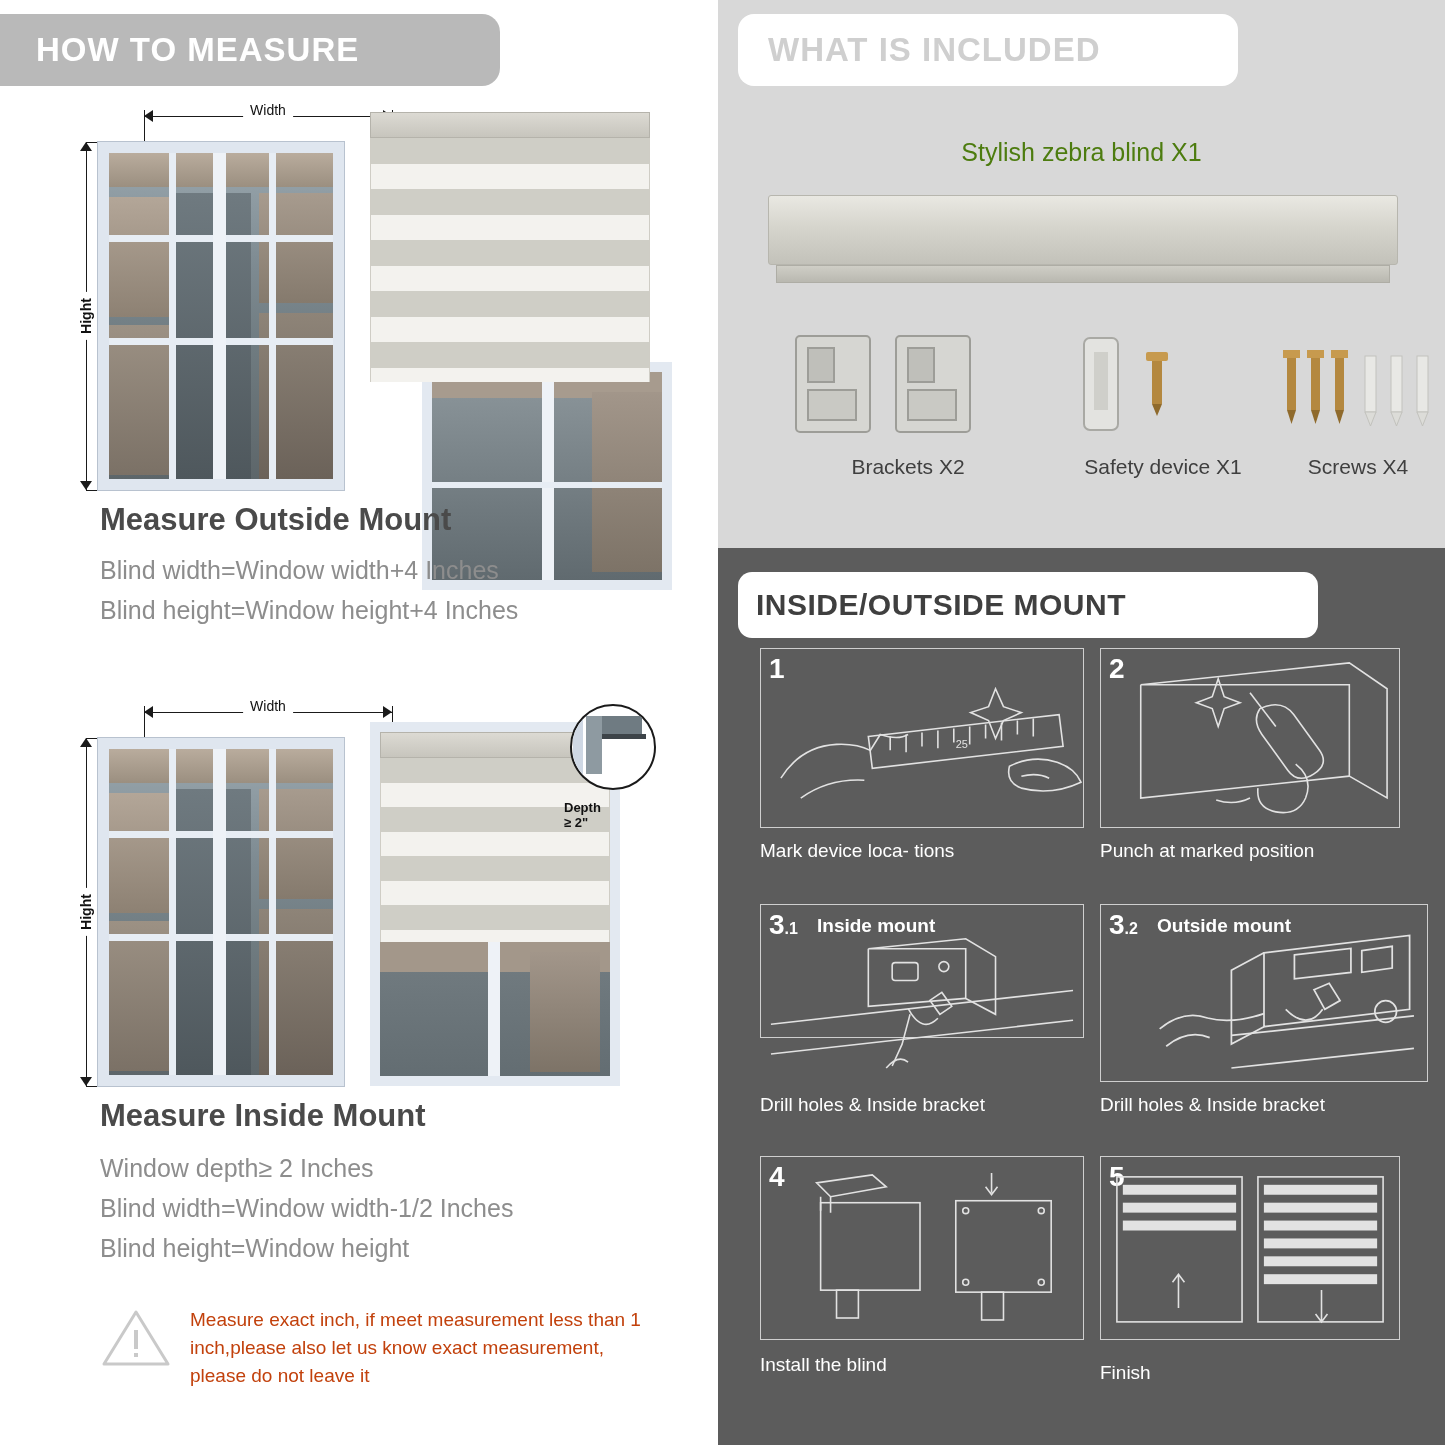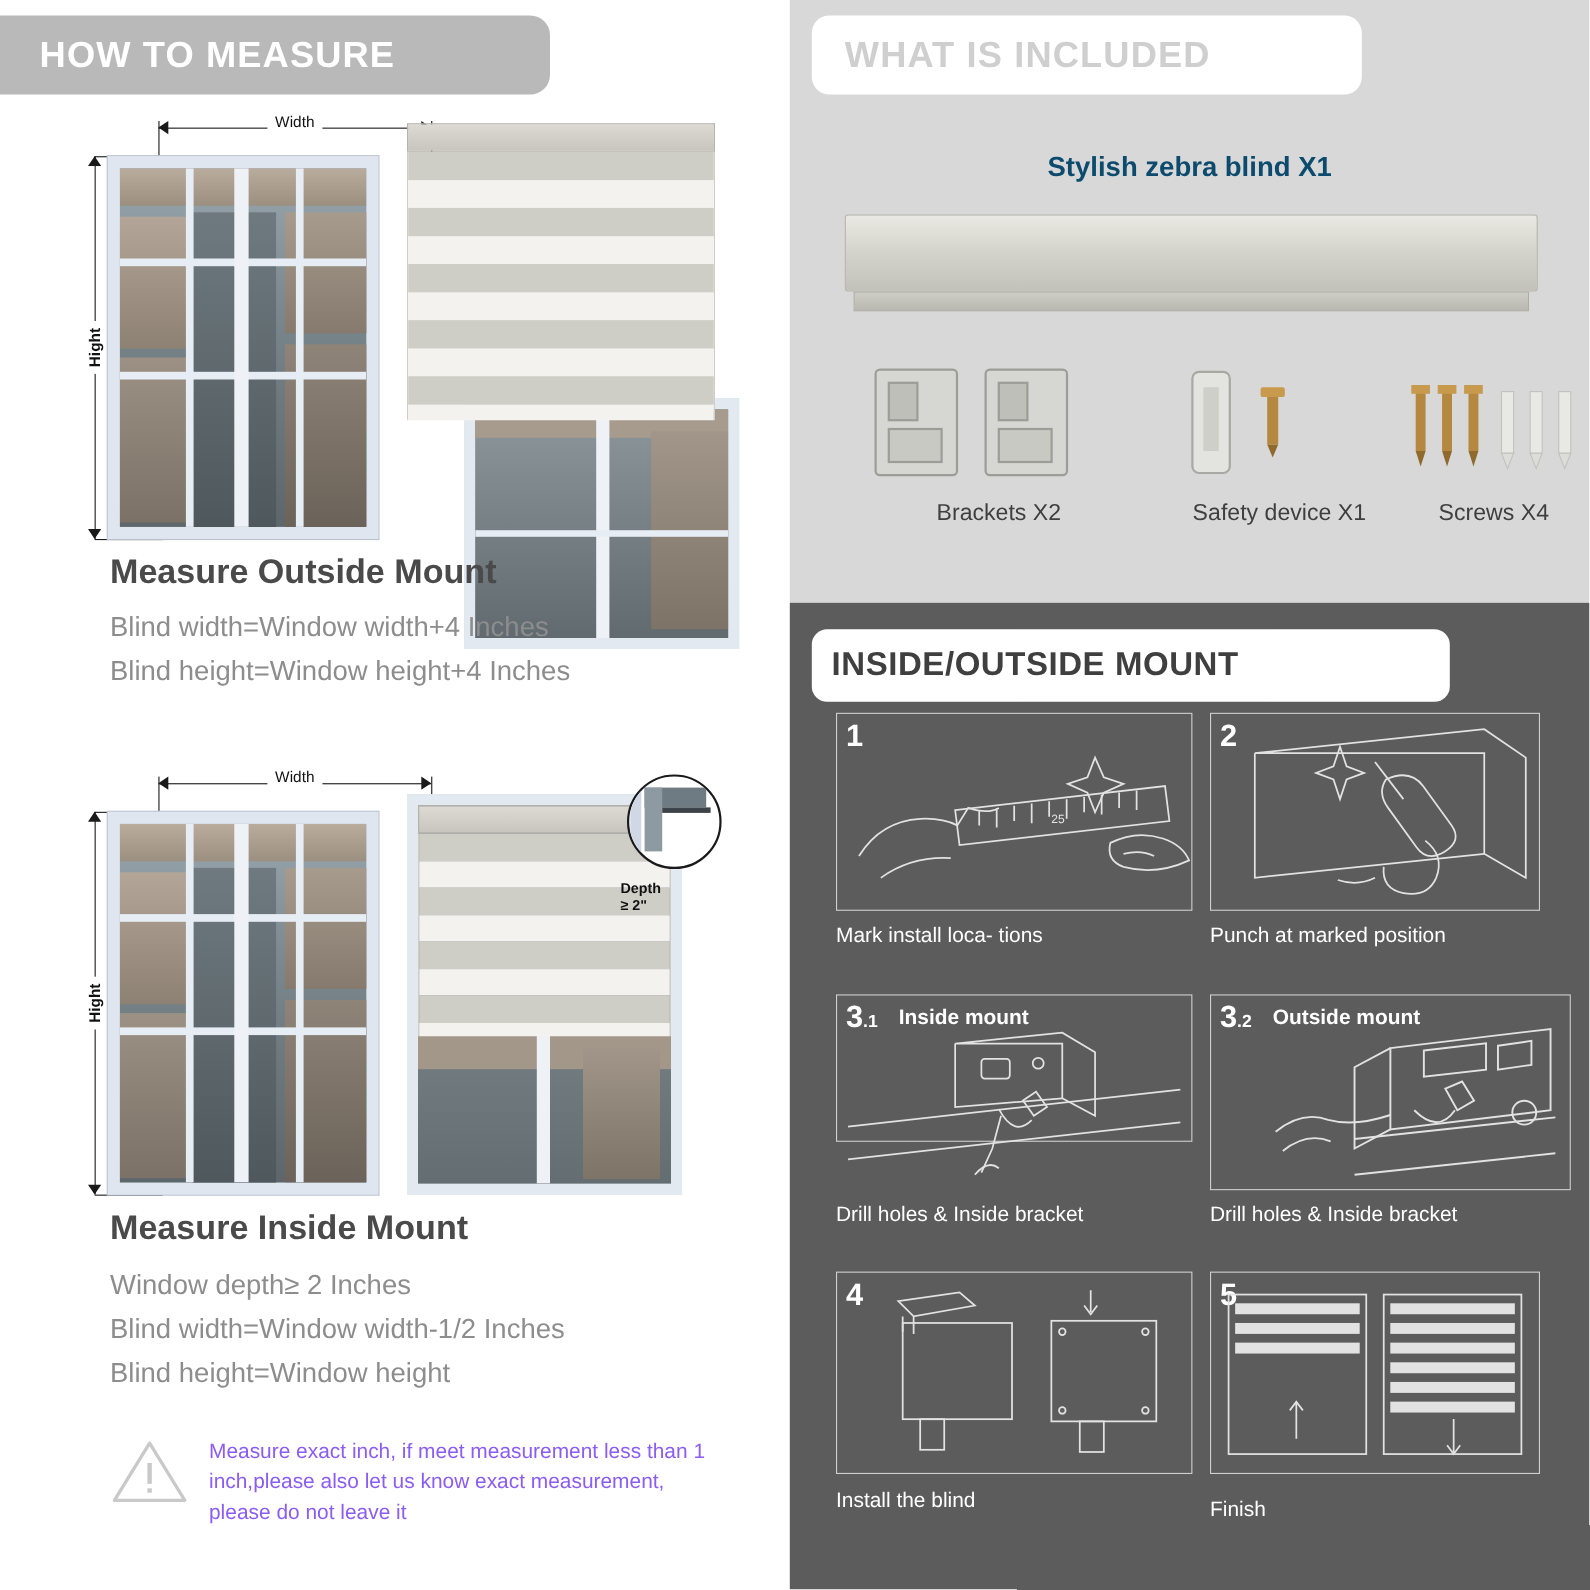--- a/index.html
+++ b/index.html
@@ -98,38 +98,38 @@
 
   .meas-title {
     position:absolute; left:100px; font-size:31px; color:#4a4a4a; font-weight:bold;
   }
   .meas-line {
     position:absolute; left:100px; font-size:25px; color:#8d8d8d;
   }
 
   .warn-box { position:absolute; left:100px; width:560px; display:flex; gap:18px; align-items:flex-start; }
   .warn-tri { width:72px; height:64px; flex:0 0 72px; position:relative; }
-  .warn-text { font-size:19px; color:#8b5cf6; line-height:28px; }
+  .warn-text { font-size:19px; color:#c2410c; line-height:28px; }
 
   
   .right-top {
     position:absolute; left:718px; top:0; width:727px; height:548px;
     background:#d8d8d8;
   }
   .hdr-right {
     position:absolute; left:20px; top:14px; width:500px; height:72px;
     background:#ffffff; border-radius:16px;
     display:flex; align-items:center;
   }
   .hdr-right span {
     color:#cfcfcf; font-size:33px; font-weight:bold; letter-spacing:1px; padding-left:30px;
   }
   .inc-title {
     position:absolute; top:138px; width:100%; text-align:center;
-    font-size:25px; color:#0c4a6e; font-weight:bold;
+    font-size:25px; color:#4d7c0f; font-weight:normal;
   }
   .blind-long {
     position:absolute; left:50px; top:195px; width:630px; height:70px;
     background:linear-gradient(180deg,#e9e8e2 0%, #d6d5cd 45%, #c3c2ba 100%);
     border:1px solid #b7b6ae; border-radius:3px;
   }
   .blind-long-bottom {
     position:absolute; left:58px; top:265px; width:614px; height:18px;
     background:linear-gradient(180deg,#cfcec6,#b9b8b0);
     border:1px solid #aeada5;
@@ -404,21 +404,21 @@
           <path d="M40 150 q28 -20 64 -18"></path>
           <path d="M108 88 L300 66 L304 98 L112 120 Z"></path>
           <path d="M130 88 v14 M146 86 v18 M162 84 v14 M178 82 v18 M194 80 v14 M210 78 v18 M226 76 v14 M242 74 v18 M258 72 v14 M274 70 v18"></path>
           <text x="196" y="100" fill="#e2e2e2" font-size="11" stroke="none">25</text>
           <path d="M236 40 l8 18 l18 6 l-18 8 l-8 18 l-7 -18 l-18 -8 l18 -6 Z"></path>
           <path d="M250 118 q24 -12 48 -4 q18 6 24 20 q-30 14 -60 6 q-16 -6 -12 -22 Z"></path>
           <path d="M262 128 q16 -4 28 2"></path>
         </g>
       </svg>
     </div>
-    <div class="step-caption" style="left:42px; top:292px;">Mark install loca- tions</div>
+    <div class="step-caption" style="left:42px; top:292px;">Mark device loca- tions</div>
 
     <div class="step" style="left:382px; top:100px; width:300px; height:180px;">
       <div class="step-num"><span>2</span></div>
       <svg class="sketch" viewBox="0 0 300 180">
         <g fill="none" stroke="#e2e2e2" stroke-width="1.6">
           <path d="M40 36 L250 14 L288 40 L288 150 L250 128 L250 36 Z"></path>
           <path d="M40 36 L40 150 L250 128"></path>
           <path d="M118 30 l6 18 l16 6 l-16 6 l-6 18 l-6 -18 l-16 -6 l16 -6 Z"></path>
           <path d="M150 44 l26 34"></path>
           <path d="M160 60 q22 -10 34 6 l26 36 q10 14 -6 24 q-16 10 -26 -4 l-26 -36 q-10 -14 -2 -26 Z"></path>

